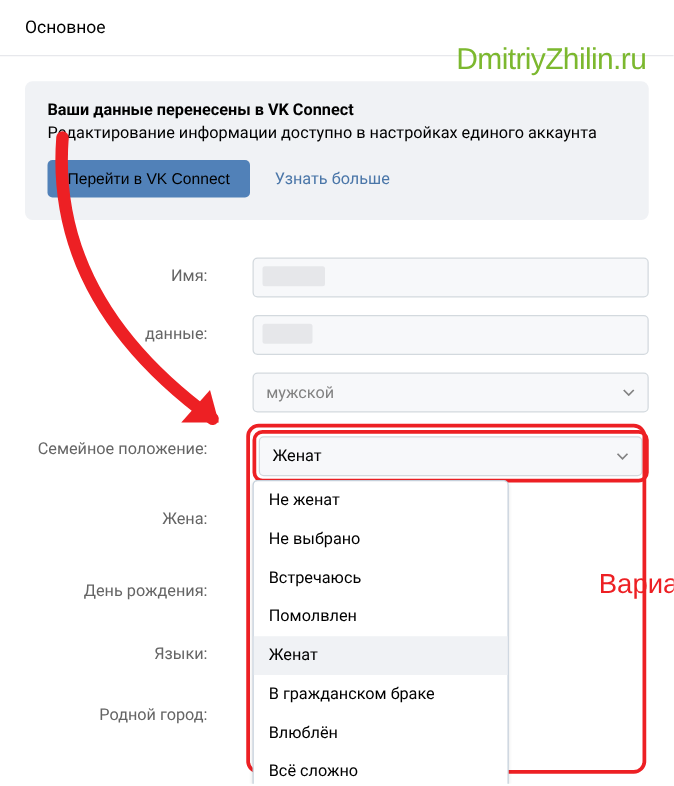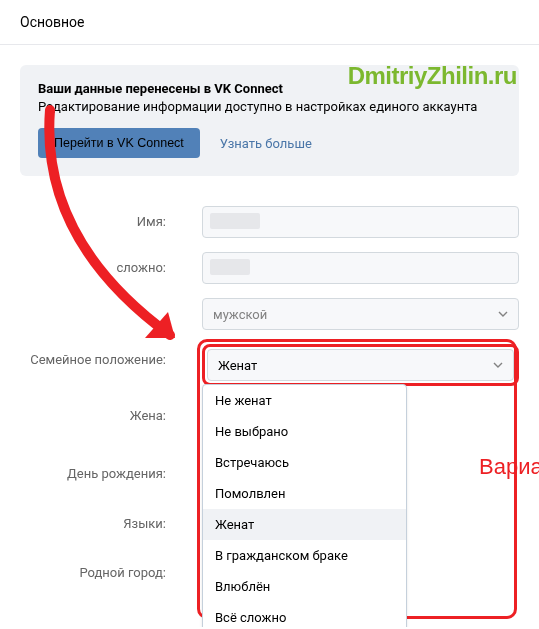--- a/index.html
+++ b/index.html
@@ -15,25 +15,24 @@
     padding: 14px 4px 14px 20px;
     font-size: 14px;
     color: #000;
     border-bottom: 1px solid #e7e8ec;
   }
   .watermark {
     position: absolute;
     top: 34px;
     right: 22px;
     font-size: 24px;
-    font-weight: 700;
+    font-weight: 400;
     color: #7cb82f;
     font-family: Arial, sans-serif;
     letter-spacing: -0.5px;
-    margin-top: 28px;
   }
   .notice-box {
     margin: 20px 20px 0 20px;
     background: #f0f2f5;
     border-radius: 6px;
     padding: 16px 18px 18px 18px;
   }
   .notice-title {
     font-weight: 700;
     font-size: 13px;
@@ -205,21 +204,21 @@
 
   <div class="form-row">
     <div class="form-label">Имя:</div>
     <div class="form-control">
       <input class="text-input" readonly="" style="">
       <span class="redacted" style="width:50px"></span>
     </div>
   </div>
 
   <div class="form-row">
-    <div class="form-label">сложно:</div>
+    <div class="form-label">данные:</div>
     <div class="form-control">
       <input class="text-input" readonly="" style="">
       <span class="redacted" style="width:40px"></span>
     </div>
   </div>
 
   <div class="form-row">
     <div class="form-label"></div>
     <div class="form-control">
       <div class="select-box">

